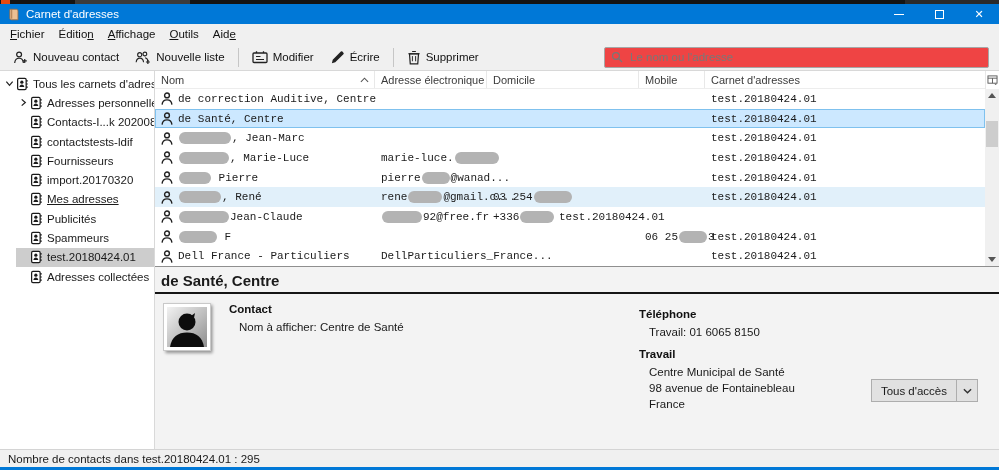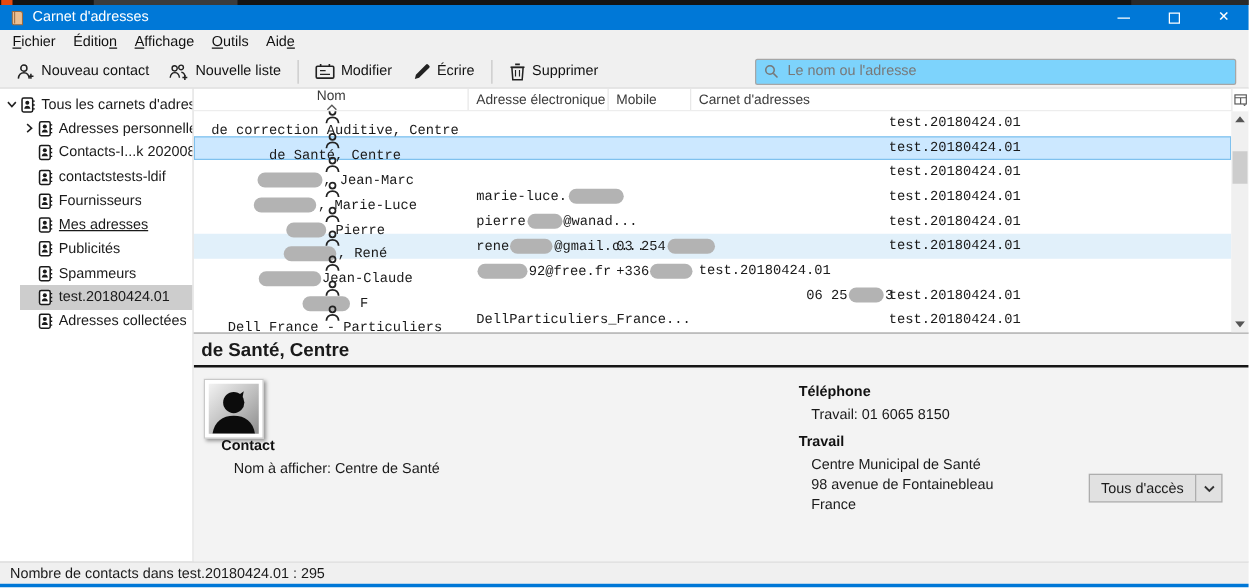--- a/index.html
+++ b/index.html
@@ -27,39 +27,39 @@
 
   
   .menubar { height:20px; background:#f0f0f0; display:flex; align-items:center; padding-left:3px; }
   .menu-item { padding:3px 7px; font-size:11.5px; color:#111; }
   .menu-item u { text-decoration:underline; }
 
   
   .toolbar { height:27px; background:#f0f0f0; border-bottom:1px solid #d8d8d8; display:flex; align-items:center; padding-left:5px; }
   .tbtn { display:flex; align-items:center; gap:5px; padding:3px 8px; background:transparent; border:none; font-family:inherit; font-size:11.5px; color:#111; }
   .tsep { width:1px; height:19px; background:#c6c6c6; margin:0 5px; }
-  .searchbox { margin-left:auto; margin-right:10px; width:385px; height:21px; border:1px solid #a6a6a6; border-radius:2px; background:#7dd3fc; display:flex; align-items:center; padding:0 6px; gap:5px; }
+  .searchbox { margin-left:auto; margin-right:10px; width:385px; height:21px; border:1px solid #a6a6a6; border-radius:2px; background:#ef4444; display:flex; align-items:center; padding:0 6px; gap:5px; }
   .searchbox input { border:none; outline:none; flex:1; font-family:inherit; font-size:11.5px; color:#333; background:transparent; }
   .searchbox input::placeholder { color:#787878; }
 
   
   .main { display:flex; height:378px; }
   .sidebar { width:155px; background:#fff; border-right:1px solid #d9d9d9; padding-top:3px; overflow:hidden; }
   .side-item { height:19.3px; display:flex; align-items:center; white-space:nowrap; }
   .side-item.selected { background:#cdcdcd; }
   .expander { width:14px; min-width:14px; display:flex; justify-content:center; align-items:center; }
   .ab-icon { display:flex; margin-right:4px; }
   .side-label { font-size:11.5px; overflow:hidden; }
 
   .content { flex:1; display:flex; flex-direction:column; position:relative; background:#fff; }
 
   
   .thead { height:18px; display:flex; align-items:stretch; border-bottom:1px solid #ededed; padding-right:14px; position:relative; color:#3b3b3b; }
   .th { display:flex; align-items:center; justify-content:space-between; padding:0 5px 0 6px; border-right:1px solid #e8e8e8; font-size:11px; white-space:nowrap; overflow:hidden; }
-  .w1 { width:220px; min-width:220px;flex-direction:column; }
+  .w1 { width:220px; min-width:220px; }
   .w2 { width:112px; min-width:112px; }
   .w3 { width:152px; min-width:152px; }
   .w4 { width:66px; min-width:66px; }
   .w5 { flex:1; border-right:none; }
   .col-picker { position:absolute; right:0; top:0; width:14px; height:18px; display:flex; align-items:center; justify-content:center; border-left:1px solid #e8e8e8; background:#fff; }
 
   
   .tbody { position:relative; height:178px; border-bottom:1px solid #8f8f8f; padding-right:14px; overflow:hidden; }
   .trow { height:19.7px; display:flex; align-items:center; }
   .trow.selected { background:#cce8ff; box-shadow:inset 0 0 0 1px #7fc1ee; }
@@ -71,21 +71,21 @@
   
   .vscroll { position:absolute; right:0; top:0; bottom:0; width:14px; background:#f0f0f0; }
   .varrow { height:13px; display:flex; align-items:center; justify-content:center; }
   .varrow.down { position:absolute; bottom:0; left:0; right:0; }
   .vthumb { position:absolute; left:1px; right:1px; top:32px; height:26px; background:#cdcdcd; }
 
   
   .details { flex:1; background:#f3f3f3; position:relative; padding:3px 0 0 4px; overflow:hidden; }
   .dheading { font-size:15px; font-weight:bold; padding:2px 0 3px 2px; }
   .drule { border-bottom:2px solid #151515; margin-left:-4px; }
-  .dbody { display:flex; margin-top:9px;flex-direction:column; }
+  .dbody { display:flex; margin-top:9px; }
   .photo-frame { margin-left:4px; width:48px; height:48px; background:#fff; border:1px solid #c9c9c9; box-shadow:1.5px 2px 3px rgba(0,0,0,.4); padding:3px; flex:none; }
   .photo { width:100%; height:100%; background:linear-gradient(135deg,#f2f2f2 0%,#bdbdbd 55%,#8d8d8d 100%); overflow:hidden; display:flex; align-items:flex-end; justify-content:center; }
   .dleft { margin-left:18px; }
   .dsec { margin-bottom:8px; }
   .dsec-title { font-weight:bold; margin-bottom:4px; color:#111; }
   .dsec-lines div { margin-left:10px; line-height:16px; }
   .dright { position:absolute; left:484px; top:41px; }
   .map-btn { position:absolute; right:21px; top:112px; height:23px; display:flex; align-items:stretch; background:#e1e1e1; border:1px solid #adadad; }
   .map-label { display:flex; align-items:center; padding:0 9px; font-size:11.5px; }
   .map-divider { width:1px; background:#adadad; }
@@ -267,20 +267,32 @@
           <svg width="13" height="14" viewBox="0 0 16 16">
             <rect x="2" y="1.2" width="10.5" height="13.6" rx="1.6" fill="#fff" stroke="#1a1a1a" stroke-width="1.5"></rect>
             <circle cx="7.2" cy="5.8" r="2" fill="#1a1a1a"></circle>
             <path d="M4.2 11.8c.2-2 1.4-3.1 3-3.1s2.8 1.1 3 3.1z" fill="#1a1a1a"></path>
             <path d="M12.5 4.2h2M12.5 8h2M12.5 11.8h2" stroke="#1a1a1a" stroke-width="1.4"></path>
           </svg>
         </span>
     <span class="side-label">Fournisseurs</span>
   </div>
 
+  <div class="side-item" style="margin-left: 16px;">
+    <span class="expander"></span>
+    <span class="ab-icon">
+          <svg width="13" height="14" viewBox="0 0 16 16">
+            <rect x="2" y="1.2" width="10.5" height="13.6" rx="1.6" fill="#fff" stroke="#1a1a1a" stroke-width="1.5"></rect>
+            <circle cx="7.2" cy="5.8" r="2" fill="#1a1a1a"></circle>
+            <path d="M4.2 11.8c.2-2 1.4-3.1 3-3.1s2.8 1.1 3 3.1z" fill="#1a1a1a"></path>
+            <path d="M12.5 4.2h2M12.5 8h2M12.5 11.8h2" stroke="#1a1a1a" stroke-width="1.4"></path>
+          </svg>
+        </span>
+    <span class="side-label">import.20170320</span>
+  </div>
 
   <div class="side-item" style="margin-left: 16px; text-decoration: underline;">
     <span class="expander"></span>
     <span class="ab-icon">
           <svg width="13" height="14" viewBox="0 0 16 16">
             <rect x="2" y="1.2" width="10.5" height="13.6" rx="1.6" fill="#fff" stroke="#1a1a1a" stroke-width="1.5"></rect>
             <circle cx="7.2" cy="5.8" r="2" fill="#1a1a1a"></circle>
             <path d="M4.2 11.8c.2-2 1.4-3.1 3-3.1s2.8 1.1 3 3.1z" fill="#1a1a1a"></path>
             <path d="M12.5 4.2h2M12.5 8h2M12.5 11.8h2" stroke="#1a1a1a" stroke-width="1.4"></path>
           </svg>
@@ -347,20 +359,23 @@
           <span>Nom</span>
           <span style="display: flex;">
             <svg width="9" height="6" viewBox="0 0 10 6">
               <path d="M1 5l4-4 4 4" fill="none" stroke="#555" stroke-width="1.2"></path>
             </svg>
           </span>
         </div>
         <div class="th w2">
           <span>Adresse électronique</span>
         </div>
+        <div class="th w3">
+          <span>Domicile</span>
+        </div>
         <div class="th w4">
           <span>Mobile</span>
         </div>
         <div class="th w5">
           <span>Carnet d'adresses</span>
         </div>
         <div class="col-picker">
         <svg width="11" height="10" viewBox="0 0 12 11">
             <rect x="1" y="1" width="10" height="8" fill="none" stroke="#555" stroke-width="1"></rect>
             <path d="M1 3.5h10M6 3.5V9" stroke="#555" stroke-width="1"></path>

